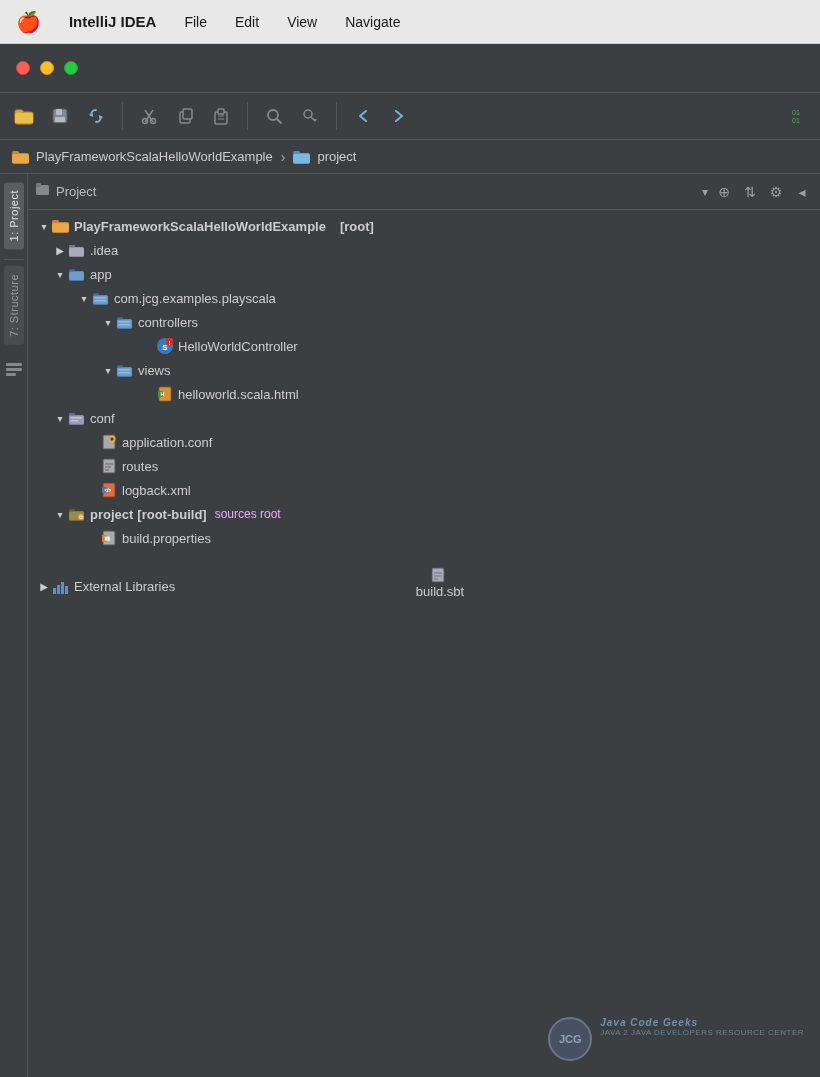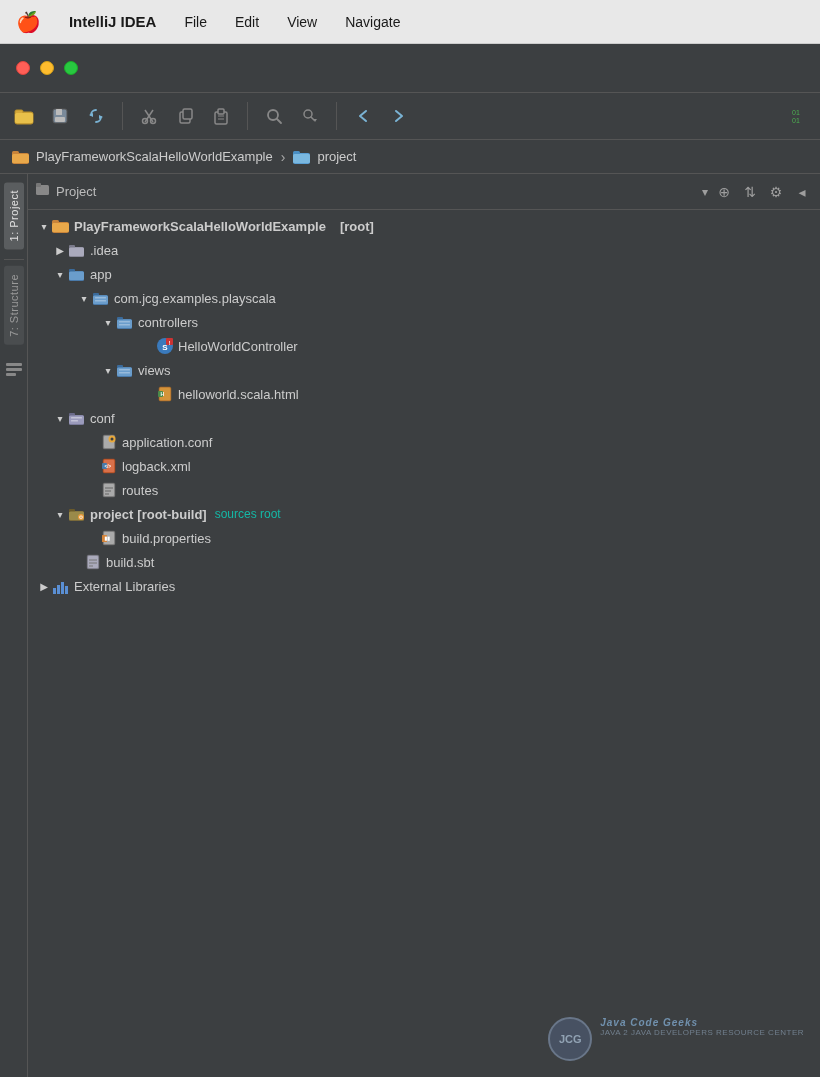--- a/index.html
+++ b/index.html
@@ -221,21 +221,21 @@
       display: inline-flex;
       align-items: center;
       justify-content: center;
     }
 
     .tree-label {
       font-size: 13px;
     }
     .tree-label-muted {
       font-size: 12px;
-      color: #14b8a6;
+      color: #f0abfc;
       margin-left: 8px;
     }
     .tree-label-bold {
       font-weight: 700;
     }
     .icon-folder-gray { color: #999; }
     .jcg-logo {
       position: absolute;
       bottom: 16px;
       right: 16px;
@@ -578,41 +578,41 @@
             <circle cx="11" cy="5" r="1.5" fill="#3c3f41"></circle>
           </svg>
         </span>
         <span class="tree-label">application.conf</span>
       </div>
 
       <div class="tree-item" style="padding-left:56px;">
         <span class="tree-arrow empty"> </span>
         <span class="tree-icon">
           <svg width="16" height="16" viewBox="0 0 16 16" fill="none">
-            <rect x="2" y="1" width="12" height="14" rx="1.5" fill="#c86030" stroke="#a04020" stroke-width="0.5"></rect>
-            <rect x="3" y="2" width="10" height="12" rx="1" fill="#d8704a"></rect>
-            <rect x="1" y="5" width="5" height="6" rx="1" fill="#4a7aa8"></rect>
-            <text x="3.5" y="9.5" font-size="4.5" font-weight="900" fill="white">&lt;/&gt;</text>
-          </svg>
-        </span>
-        <span class="tree-label">logback.xml</span>
-      </div>
-
-      <div class="tree-item" style="padding-left:56px;">
-        <span class="tree-arrow empty"> </span>
-        <span class="tree-icon">
-          <svg width="16" height="16" viewBox="0 0 16 16" fill="none">
             <rect x="2" y="1" width="12" height="14" rx="1.5" fill="#888" stroke="#666" stroke-width="0.5"></rect>
             <rect x="3" y="2" width="10" height="12" rx="1" fill="#aaa"></rect>
             <line x1="4" y1="6" x2="12" y2="6" stroke="#666" stroke-width="1"></line>
             <line x1="4" y1="9" x2="10" y2="9" stroke="#666" stroke-width="1"></line>
             <line x1="4" y1="12" x2="8" y2="12" stroke="#666" stroke-width="1"></line>
           </svg>
         </span>
         <span class="tree-label">routes</span>
+      </div>
+
+      <div class="tree-item" style="padding-left:56px;">
+        <span class="tree-arrow empty"> </span>
+        <span class="tree-icon">
+          <svg width="16" height="16" viewBox="0 0 16 16" fill="none">
+            <rect x="2" y="1" width="12" height="14" rx="1.5" fill="#c86030" stroke="#a04020" stroke-width="0.5"></rect>
+            <rect x="3" y="2" width="10" height="12" rx="1" fill="#d8704a"></rect>
+            <rect x="1" y="5" width="5" height="6" rx="1" fill="#4a7aa8"></rect>
+            <text x="3.5" y="9.5" font-size="4.5" font-weight="900" fill="white">&lt;/&gt;</text>
+          </svg>
+        </span>
+        <span class="tree-label">logback.xml</span>
       </div>
 
       <div class="tree-item" style="padding-left:24px;">
         <span class="tree-arrow expanded">▾</span>
         <span class="tree-icon">
           <svg width="16" height="13" viewBox="0 0 16 13" fill="none">
             <rect x="0" y="3" width="15" height="10" rx="1.5" fill="#7a6a3a"></rect>
             <rect x="0" y="1" width="6" height="3.5" rx="1" fill="#6a5a2a"></rect>
             <rect x="0" y="3.5" width="15" height="8.5" rx="1.5" fill="#9a8a4a"></rect>
             <circle cx="12" cy="9" r="3" fill="#e89a3a"></circle>
@@ -631,21 +631,21 @@
             <rect x="2" y="1" width="12" height="14" rx="1.5" fill="#888" stroke="#666" stroke-width="0.5"></rect>
             <rect x="3" y="2" width="10" height="12" rx="1" fill="#aaa"></rect>
             <rect x="1" y="5" width="5" height="7" rx="0.5" fill="#d4843a"></rect>
             <text x="3.5" y="10" font-size="5" font-weight="900" fill="white">▮▮</text>
           </svg>
         </span>
         <span class="tree-label">build.properties</span>
       </div>
 
 
-      <div class="tree-item" style="padding-left:40px;">
+      <div class="tree-item" style="padding-left:40px;flex-direction:column;">
         <span class="tree-arrow empty"> </span>
         <span class="tree-icon">
           <svg width="16" height="16" viewBox="0 0 16 16" fill="none">
             <rect x="2" y="1" width="12" height="14" rx="1.5" fill="#8a8a9a" stroke="#666" stroke-width="0.5"></rect>
             <rect x="3" y="2" width="10" height="12" rx="1" fill="#aaaabb"></rect>
             <line x1="4" y1="6" x2="12" y2="6" stroke="#777" stroke-width="1"></line>
             <line x1="4" y1="9" x2="12" y2="9" stroke="#777" stroke-width="1"></line>
             <line x1="4" y1="12" x2="8" y2="12" stroke="#777" stroke-width="1"></line>
           </svg>
         </span>

